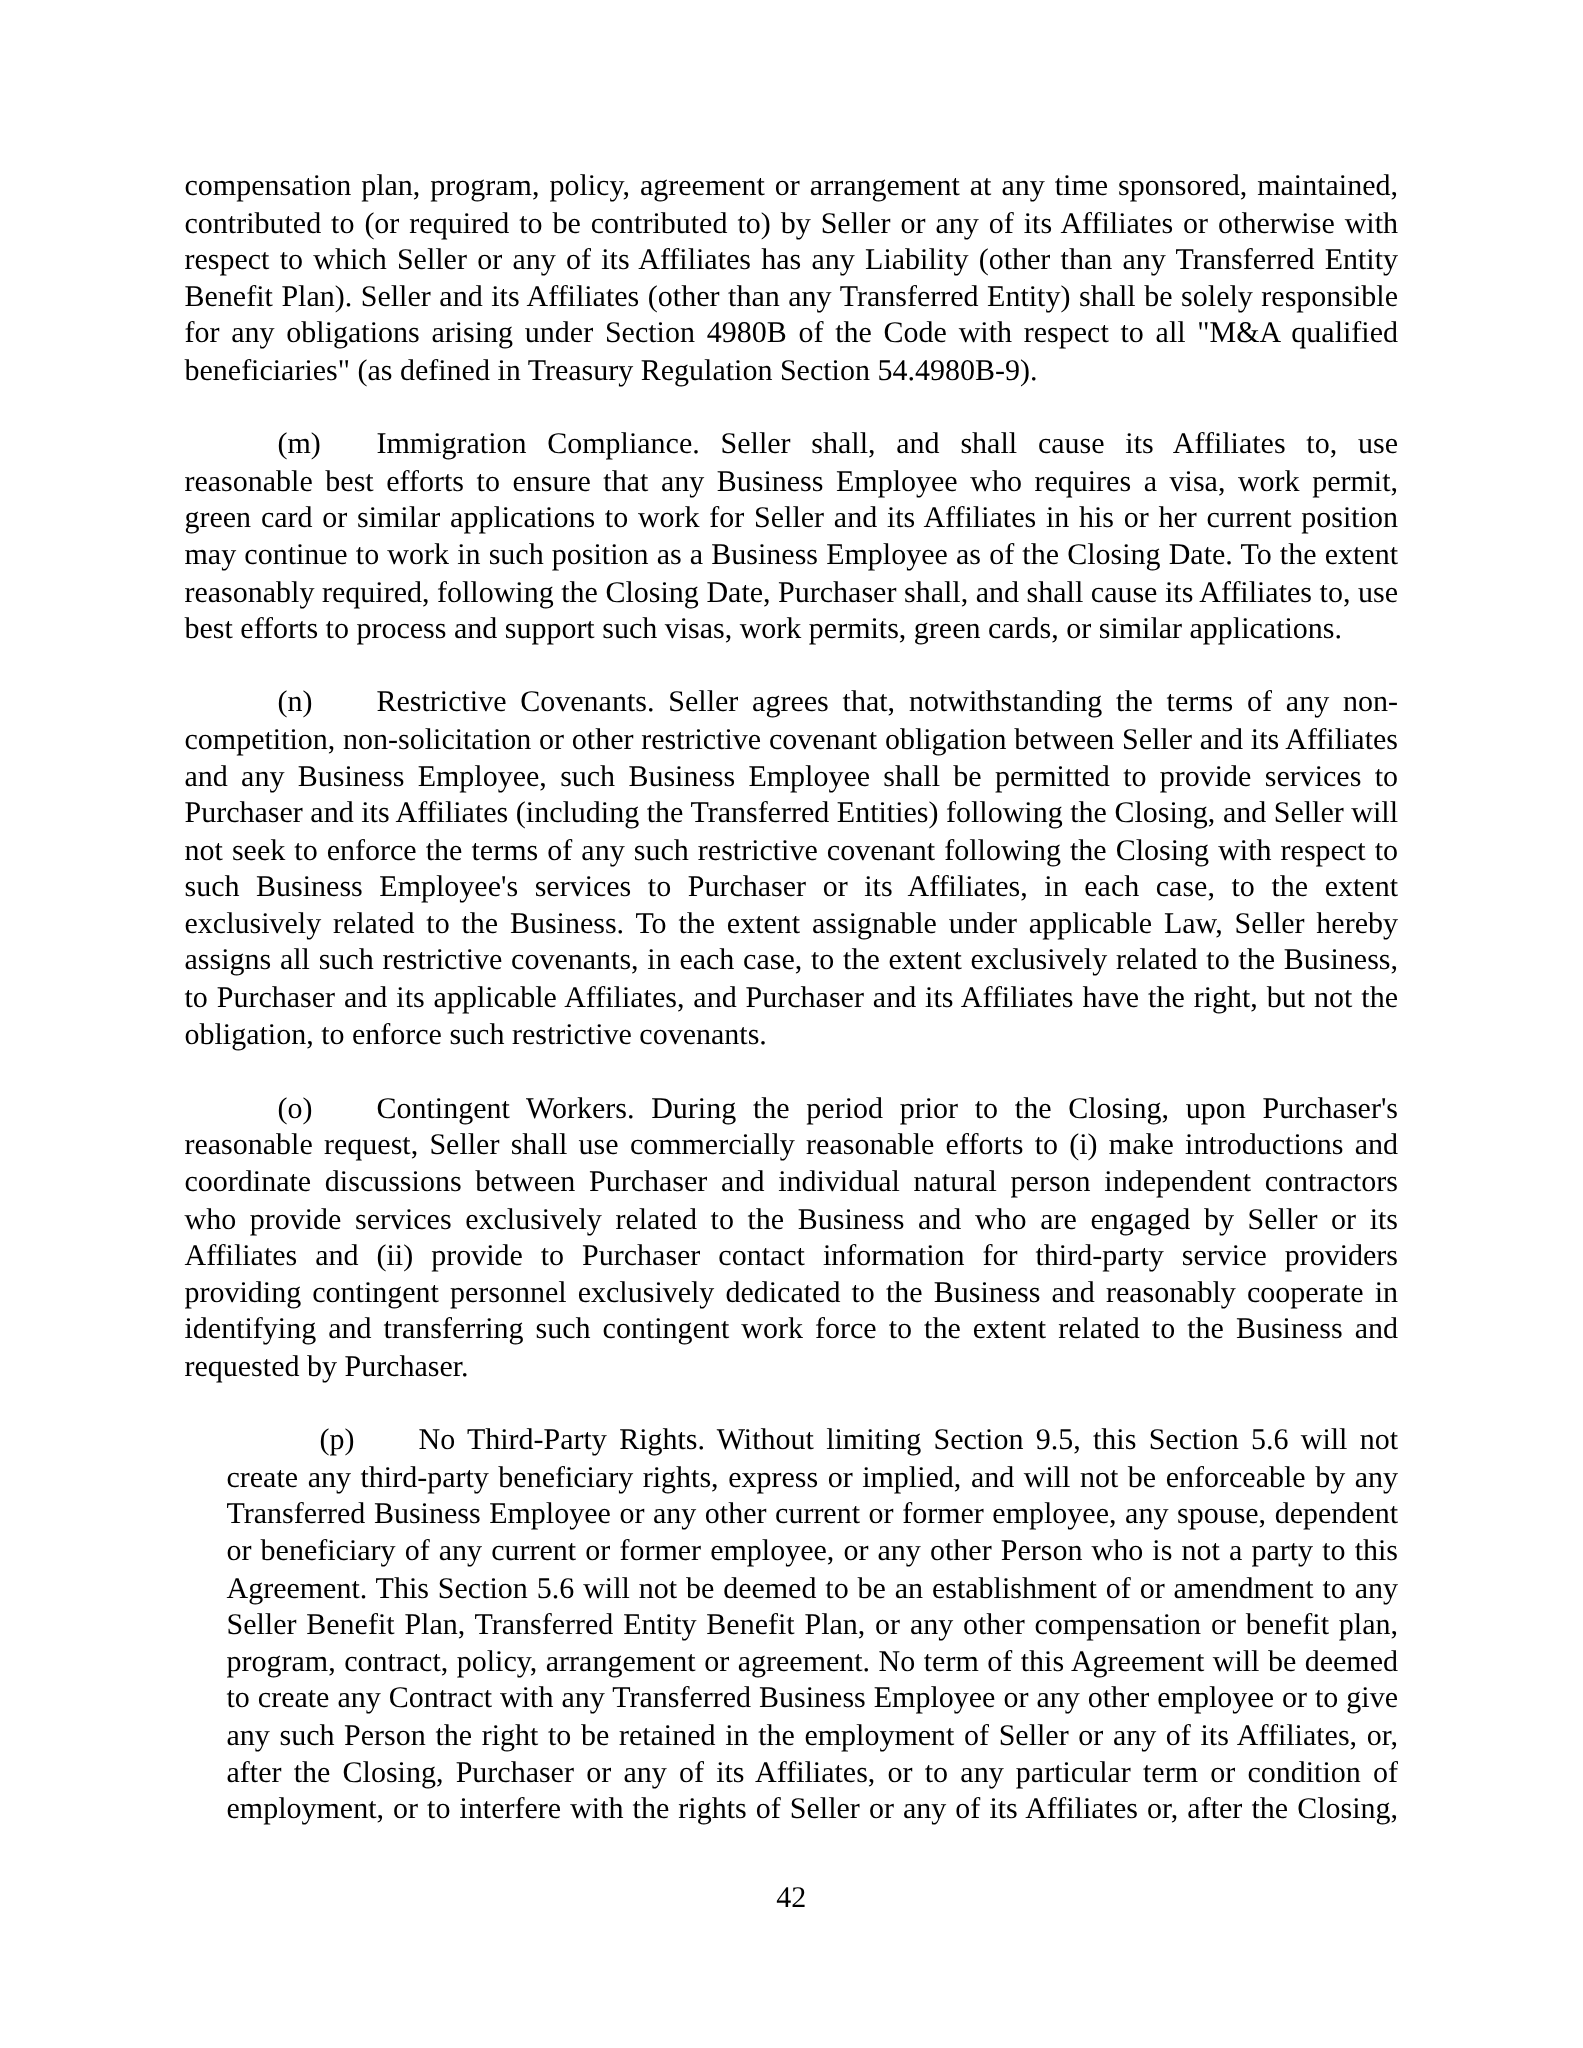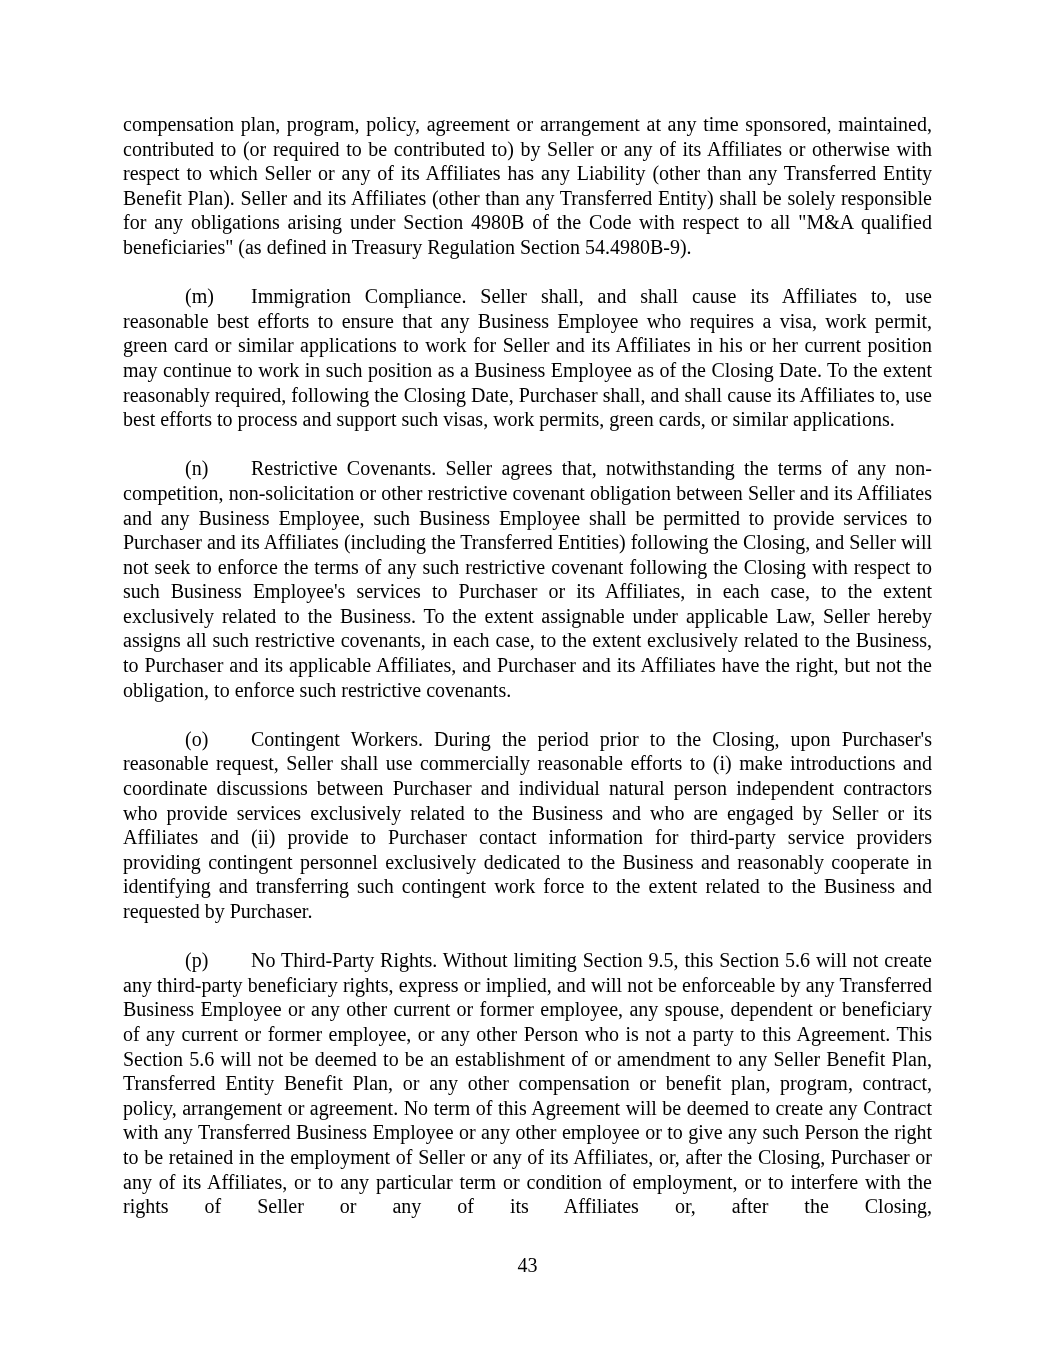--- a/index.html
+++ b/index.html
@@ -23,20 +23,21 @@
   }
   .content {
     flex: 1 1 auto;
   }
   p.para {
     margin: 0 0 24.6px 0;
     text-align: justify;
   }
   p.para.continues {
     text-align-last: justify;
+    margin-left: 28px;
   }
   .tab1 {
     display: inline-block;
     width: 62px;
   }
   .label {
     display: inline-block;
     width: 66px;
   }
   .u {
@@ -51,14 +52,14 @@
 <body>
 
 <div class="page">
   <div class="content">
       <p class="para"><span>compensation plan, program, policy, agreement or arrangement at any time sponsored, maintained, contributed to (or required to be contributed to) by Seller or any of its Affiliates or otherwise with respect to which Seller or any of its Affiliates has any Liability (other than any Transferred Entity Benefit Plan).  Seller and its Affiliates (other than any Transferred Entity) shall be solely responsible for any obligations arising under Section 4980B of the Code with respect to all "M&amp;A qualified beneficiaries" (as defined in Treasury Regulation Section 54.4980B-9).</span></p>
       <p class="para"><span class="tab1"></span><span class="label">(m)</span><span class="u">Immigration Compliance</span><span>.  Seller shall, and shall cause its Affiliates to, use reasonable best efforts to ensure that any Business Employee who requires a visa, work permit, green card or similar applications to work for Seller and its Affiliates in his or her current position may continue to work in such position as a Business Employee as of the Closing Date.  To the extent reasonably required, following the Closing Date, Purchaser shall, and shall cause its Affiliates to, use best efforts to process and support such visas, work permits, green cards, or similar applications.</span></p>
       <p class="para"><span class="tab1"></span><span class="label">(n)</span><span class="u">Restrictive Covenants</span><span>.  Seller agrees that, notwithstanding the terms of any non-competition, non-solicitation or other restrictive covenant obligation between Seller and its Affiliates and any Business Employee, such Business Employee shall be permitted to provide services to Purchaser and its Affiliates (including the Transferred Entities) following the Closing, and Seller will not seek to enforce the terms of any such restrictive covenant following the Closing with respect to such Business Employee's services to Purchaser or its Affiliates, in each case, to the extent exclusively related to the Business. To the extent assignable under applicable Law, Seller hereby assigns all such restrictive covenants, in each case, to the extent exclusively related to the Business, to Purchaser and its applicable Affiliates, and Purchaser and its Affiliates have the right, but not the obligation, to enforce such restrictive covenants.</span></p>
       <p class="para"><span class="tab1"></span><span class="label">(o)</span><span class="u">Contingent Workers</span><span>.  During the period prior to the Closing, upon Purchaser's reasonable request, Seller shall use commercially reasonable efforts to (i) make introductions and coordinate discussions between Purchaser and individual natural person independent contractors who provide services exclusively related to the Business and who are engaged by Seller or its Affiliates and (ii) provide to Purchaser contact information for third-party service providers providing contingent personnel exclusively dedicated to the Business and reasonably cooperate in identifying and transferring such contingent work force to the extent related to the Business and requested by Purchaser.</span></p>
       <p class="para continues"><span class="tab1"></span><span class="label">(p)</span><span class="u">No Third-Party Rights</span><span>.  Without limiting </span><span class="u">Section 9.5</span><span>, this </span><span class="u">Section 5.6</span><span> will not create any third-party beneficiary rights, express or implied, and will not be enforceable by any Transferred Business Employee or any other current or former employee, any spouse, dependent or beneficiary of any current or former employee, or any other Person who is not a party to this Agreement.  This </span><span class="u">Section 5.6</span><span> will not be deemed to be an establishment of or amendment to any Seller Benefit Plan, Transferred Entity Benefit Plan, or any other compensation or benefit plan, program, contract, policy, arrangement or agreement.  No term of this Agreement will be deemed to create any Contract with any Transferred Business Employee or any other employee or to give any such Person the right to be retained in the employment of Seller or any of its Affiliates, or, after the Closing, Purchaser or any of its Affiliates, or to any particular term or condition of employment, or to interfere with the rights of Seller or any of its Affiliates or, after the Closing,</span></p>
     </div>
-  <div class="page-number">43</div>
+  <div class="page-number">42</div>
 </div>
 
 </body></html>

